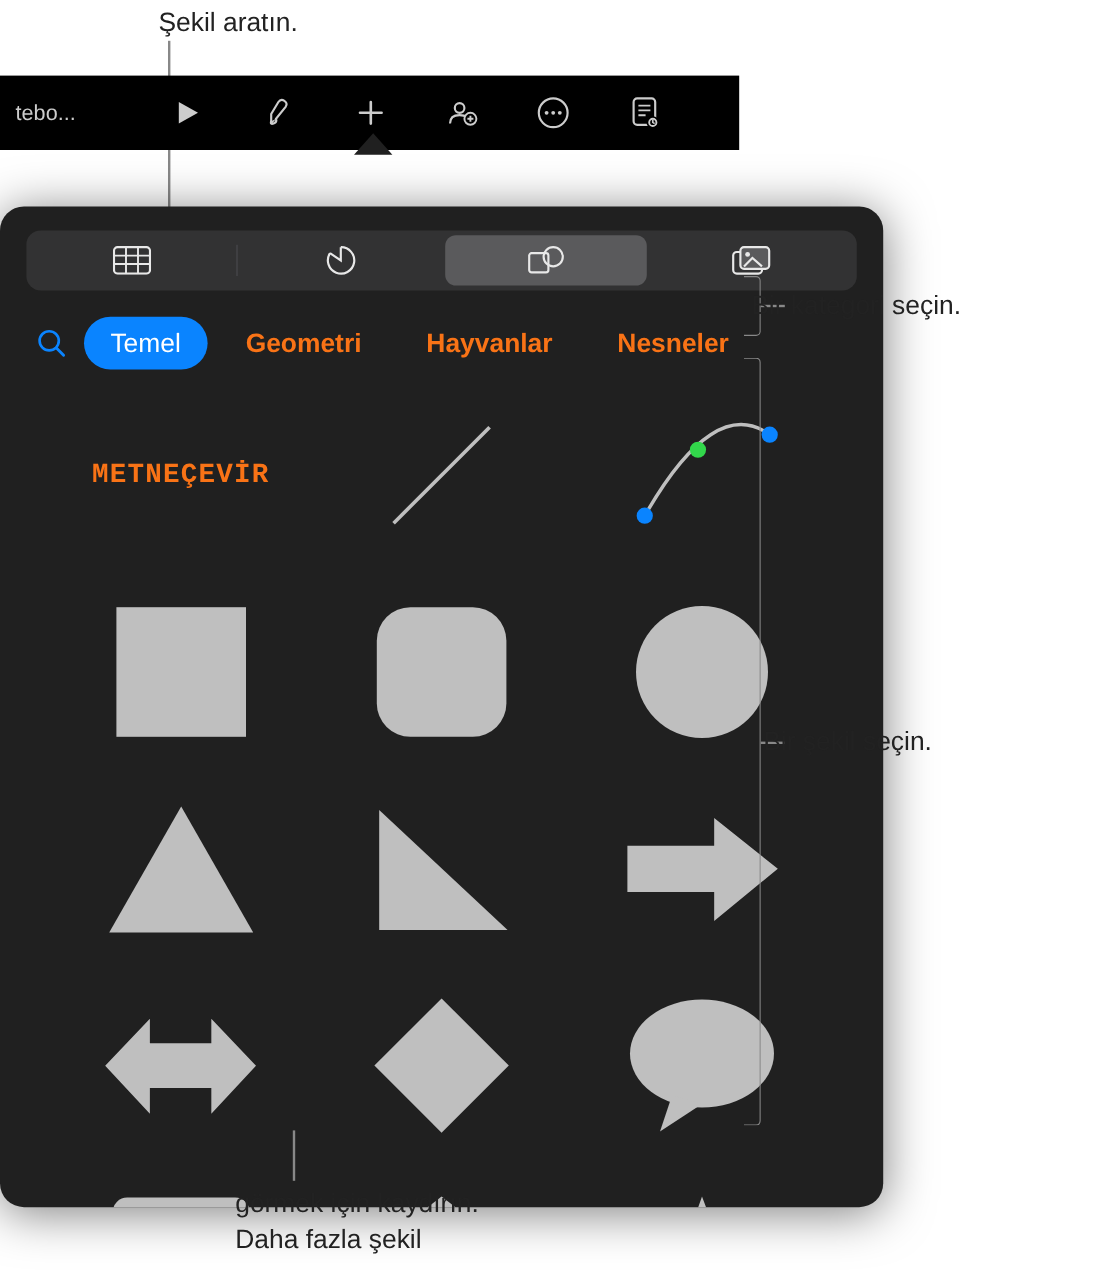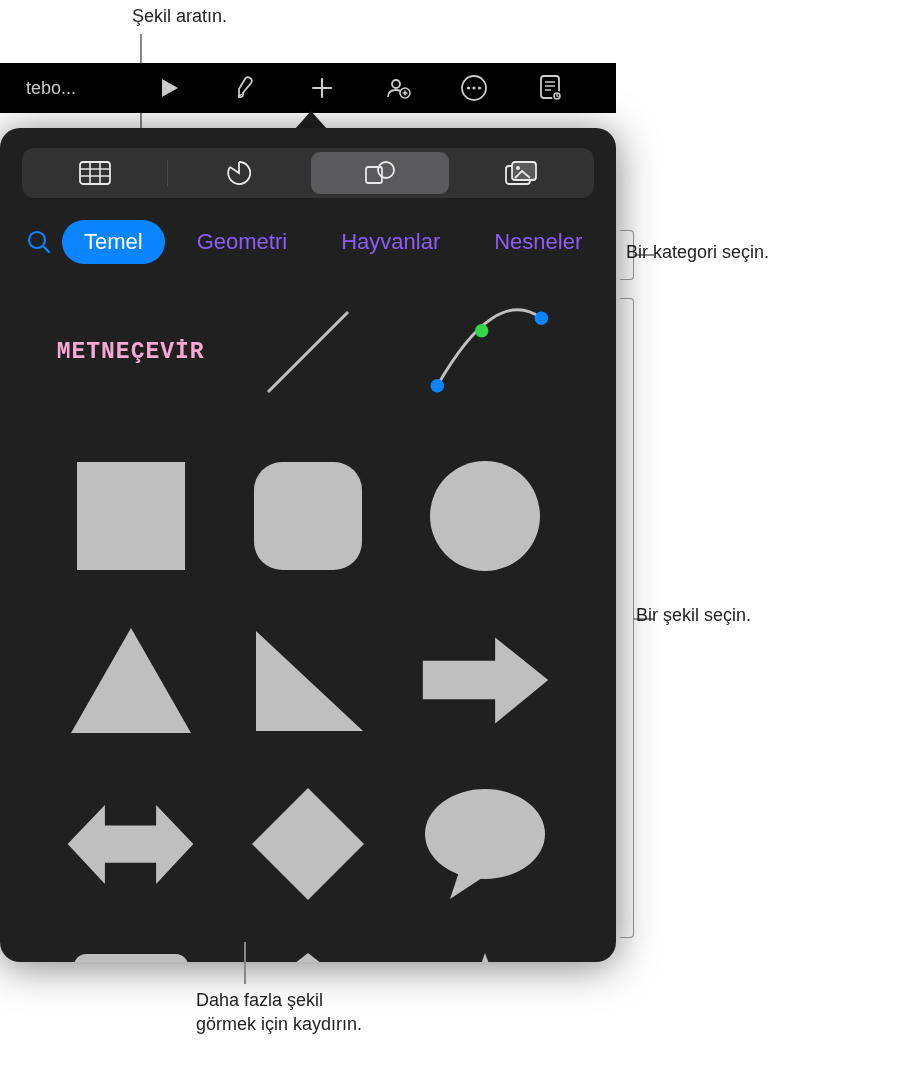--- a/index.html
+++ b/index.html
@@ -5,28 +5,28 @@
     * { margin: 0; padding: 0; box-sizing: border-box; }
     body {
       font-family: -apple-system, BlinkMacSystemFont, 'Helvetica Neue', sans-serif;
       background: #fff;
       width: 918px;
       height: 1067px;
       position: relative;
     }
     .toolbar-top {
       background: #000;
-      height: 50px;
+      height: 62px;
       width: 616px;
       display: flex;
       align-items: center;
       position: absolute;
       top: 63px;
       left: 0;
-      padding: 0 20px;
+      padding: 0 7px;
       gap: 24px;
     }
     .toolbar-title {
       color: #ccc;
       font-size: 18px;
       padding-left: 6px;
       min-width: 68px;
       overflow: hidden;
       white-space: nowrap;
       text-overflow: ellipsis;
@@ -49,26 +49,27 @@
       border-left: 16px solid transparent;
       border-right: 16px solid transparent;
       border-bottom: 18px solid #202020;
       position: absolute;
       top: -17px;
       left: 295px;
     }
     .popover {
       background: #202020;
       border-radius: 20px;
-      width: 616px;
+      width: 736px;
       height: 834px;
       padding: 20px 22px 0 22px;
       overflow: hidden;
       box-shadow: 0 4px 40px rgba(0,0,0,.5);
       position: relative;
+      margin-top: 44px;
     }
     .segmented {
       display: flex;
       background: #323233;
       border-radius: 12px;
       height: 50px;
       padding: 4px;
       gap: 2px;
     }
     .segment {
@@ -95,23 +96,23 @@
       padding: 0 4px;
     }
     .search-btn {
       width: 34px; height: 34px;
       display: flex; align-items: center; justify-content: center;
       color: #0a84ff;
     }
     .cat-pill {
       padding: 9px 22px;
       border-radius: 22px;
-      color: #8b5cf6;
+      color: #f97316;
       font-size: 22px;
-      font-weight: 400;
+      font-weight: 700;
       white-space: nowrap;
     }
     .cat-pill.active {
       background: #0a84ff;
       color: #fff;
       font-weight: 500;
     }
     
     .shape-grid {
       margin-top: 28px;
@@ -127,27 +128,27 @@
       display: flex;
       align-items: center;
       justify-content: center;
       color: #bfbfbf;
     }
     .textshape {
       font-family: ui-monospace, 'Courier New', monospace;
       font-weight: 700;
       font-size: 23px;
       letter-spacing: 1px;
-      color: #f9a8d4;
+      color: #f97316;
     }
     
     
     .callout {
       position: absolute;
-      font-size: 18px;
+      font-size: 22px;
       color: #222;
     }
     .callout-line {
       position: absolute;
       background: #888;
     }
     .bracket {
       position: absolute;
       border: 1.5px solid #888;
       border-left: none;
@@ -344,15 +345,15 @@
 <div class="bracket" style="top:230px; left:620px; width:14px; height:50px; border-radius:0 4px 4px 0;"></div>
 <div class="callout-line" style="top:254px; left:634px; width:20px; height:1.5px;"></div>
 <div class="callout" style="top:242px; left:626px;">Bir kategori seçin.</div>
 
 <div class="bracket" style="top:298px; left:620px; width:14px; height:640px; border-radius:0 4px 4px 0;"></div>
 <div class="callout-line" style="top:618px; left:634px; width:20px; height:1.5px;"></div>
 <div class="callout" style="top:605px; left:636px;">Bir şekil seçin.</div>
 
 <div class="callout-line" style="top:942px; left:244px; width:1.5px; height:42px;"></div>
 <div class="callout" style="top:988px; left:196px; line-height:1.35;">
+  <div>görmek için kaydırın.</div>
   <div>Daha fazla şekil</div>
-  <div>görmek için kaydırın.</div>
 </div>
 
 </body></html>

